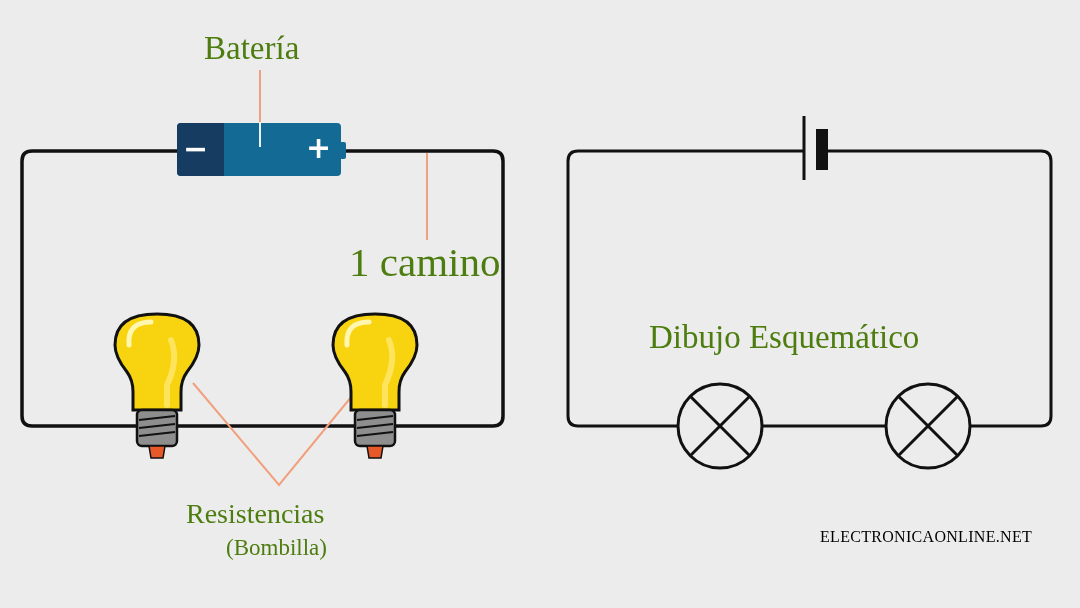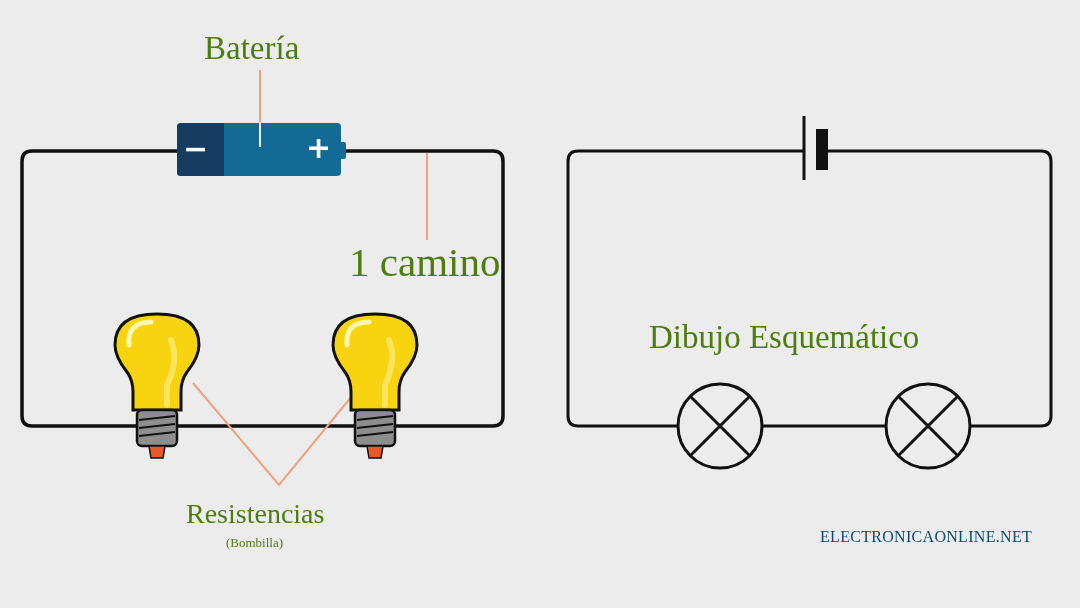--- a/index.html
+++ b/index.html
@@ -13,23 +13,23 @@
     .label {
       position: absolute;
       color: #4d7c0f;
       font-family: "Liberation Serif", "DejaVu Serif", serif;
       white-space: nowrap;
     }
     .lbl-bateria { left: 204px; top: 30px; font-size: 33px; }
     .lbl-camino { left: 349px; top: 238px; font-size: 41px; }
     .lbl-dibujo { left: 649px; top: 274px; font-size: 33px; margin-top: 45px; }
     .lbl-resist { left: 186px; top: 498px; font-size: 28px; }
-    .lbl-bombilla { left: 226px; top: 535px; font-size: 13px; }
+    .lbl-bombilla { left: 226px; top: 535px; font-size: 23px; }
     .lbl-watermark {
-      left: 820px; top: 528px; font-size: 16px; color: #0c4a6e;
+      left: 820px; top: 528px; font-size: 16px; color: #000000;
       letter-spacing: 0.3px;
     }
     .batt-sign {
       position: absolute; color: #fff; font-family: "DejaVu Sans", sans-serif;
       font-weight: bold; font-size: 30px; line-height: 1;
     }
   </style>
 </head>
 <body>
 

